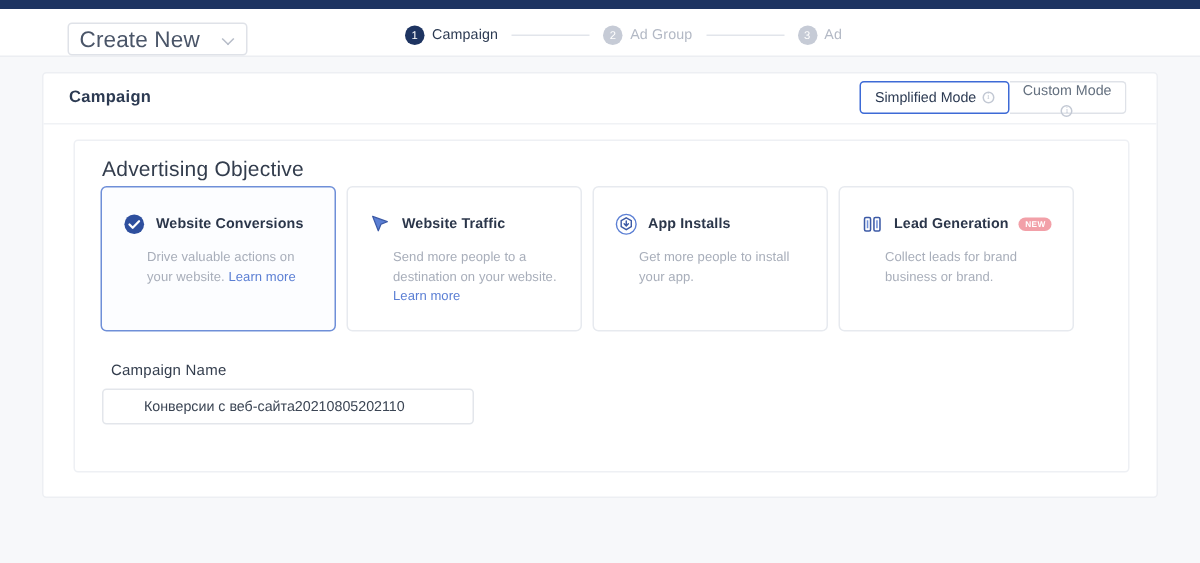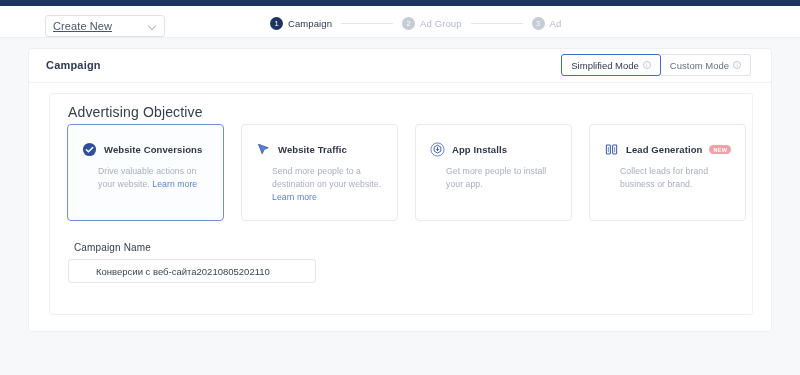--- a/index.html
+++ b/index.html
@@ -24,21 +24,21 @@
   }
   .create-select {
     position: absolute; left: 45px; top: 9px;
     width: 120px; height: 22px;
     border: 1px solid #dfe2e8; border-radius: 3px;
     background: #fff;
     display: flex; align-items: center;
     padding: 0 7px;
   }
   .create-select-label {
-    font-size: 11px; color: #4a5568; letter-spacing: .1px; text-decoration: underline;
+    font-size: 15px; color: #4a5568; letter-spacing: .1px;
   }
   .chev {
     margin-left: auto; width: 8px; height: 8px;
     position: relative;
   }
   .chev::before {
     content: ""; position: absolute; left: 0px; top: 1px;
     width: 5px; height: 5px;
     border-right: 1.1px solid #b6bcc8;
     border-bottom: 1.1px solid #b6bcc8;
@@ -89,21 +89,21 @@
     display: flex;
   }
   .mode-btn {
     height: 22px; display: flex; align-items: center; gap: 4px;
     padding: 0 9px;
     font-size: 9.5px; color: #64707f;
     border: 1px solid #dfe2e8;
     background: #fff;
   }
   .mode-btn:first-child { border-radius: 3px 0 0 3px; justify-content: space-between; }
-  .mode-btn:last-child { border-radius: 0 3px 3px 0; border-left: none; }
+  .mode-btn:last-child { border-radius: 0 3px 3px 0; border-left: none; flex-direction: column; }
   .mode-btn.selected {
     border: 1px solid #3d6ad6; color: #2c3a52; z-index: 2;
     border-radius: 3px;
   }
   .info-i {
     width: 8px; height: 8px; border-radius: 50%;
     border: 1px solid #c3c9d4; color: #c3c9d4;
     font-size: 6px; line-height: 6px;
     display: flex; align-items: center; justify-content: center;
     font-family: "Liberation Serif", serif;
@@ -118,21 +118,21 @@
     border-radius: 3px;
   }
   .section-label {
     position: absolute; left: 18px; top: 10px;
     font-size: 14px; color: #333d4d; letter-spacing: .15px;
   }
 
   
   .cards {
     position: absolute; left: 17px; top: 30px;
-    display: flex; gap: 17px;
+    display: flex; gap: 7px;
   }
   .card {
     width: 157px; height: 97px;
     border: 1px solid #e7eaef; border-radius: 4px;
     background: #fff;
     padding: 17px 14px 0 14px;
     position: relative;
   }
   .card.selected {
     border: 1px solid #6f8fd8;

